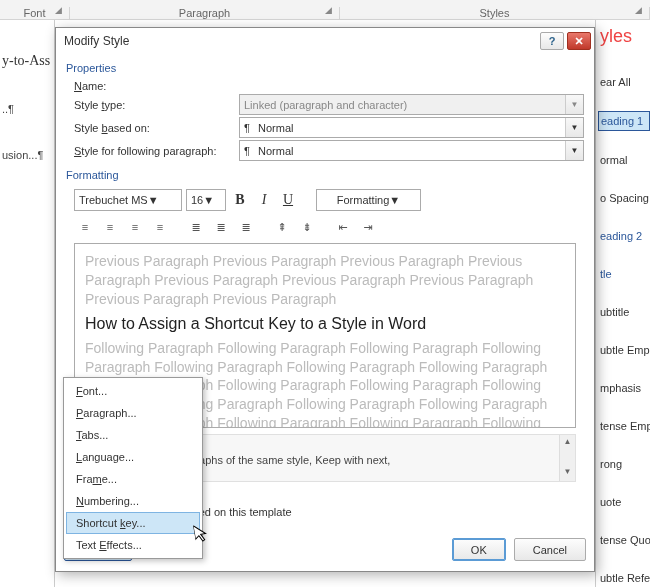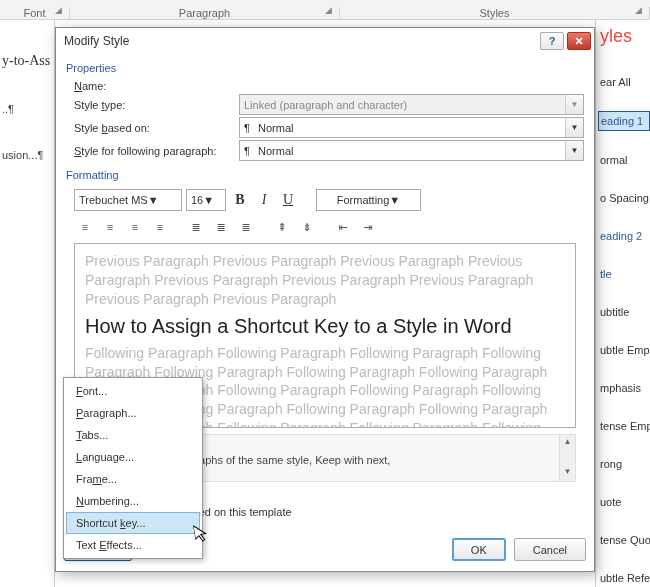--- a/index.html
+++ b/index.html
@@ -36,21 +36,21 @@
 .fmt-combo { height: 22px; border: 1px solid #ababab; display: flex; align-items: center; padding: 0 4px; position: relative; background: #fff; text-align: right; }
 .fmt-font { width: 108px; }
 .fmt-size { width: 40px; }
 .fmt-color { width: 105px; justify-content: center; }
 .fmt-btn { width: 20px; height: 20px; display: flex; align-items: center; justify-content: center; font-family: "Times New Roman", serif; font-size: 14px; }
 .tool-row { display: flex; gap: 3px; padding: 2px 8px 6px 8px; }
 .tool-btn { width: 22px; height: 20px; border: 1px solid transparent; display: flex; align-items: center; justify-content: center; font-size: 11px; color: #555; }
 .tool-sep { width: 8px; }
 .preview { margin: 0 8px; border: 1px solid #ababab; height: 185px; padding: 8px 10px; overflow: hidden; background: #fff; position: relative; }
 .prev-gray { color: #bbb; font-size: 14px; line-height: 1.35; font-family: Arial, sans-serif; }
-.prev-heading { font-family: "Trebuchet MS", sans-serif; font-size: 20px; color: #222; padding: 6px 0; }
+.prev-heading { font-family: "Trebuchet MS", sans-serif; font-size: 16px; color: #222; padding: 6px 0; }
 .desc-box { margin: 6px 8px 0 8px; border: 1px solid #e0e0e0; background: #f7f7f7; padding: 4px 6px; height: 48px; position: relative; font-size: 11px; color: #444; line-height: 1.3; }
 .desc-scroll { position: absolute; right: 0; top: 0; width: 16px; height: 100%; background: #f0f0f0; border-left: 1px solid #ddd; }
 .desc-scroll div { height: 14px; display: flex; align-items: center; justify-content: center; font-size: 8px; color: #666; }
 .opts { padding: 6px 8px 2px 16px; font-size: 11px; }
 .opts-row { display: flex; align-items: center; gap: 5px; padding: 2px 0; }
 .radio, .check { width: 12px; height: 12px; border: 1px solid #888; display: inline-block; }
 .radio { border-radius: 50%; position: relative; }
 .btn-row { display: flex; padding: 8px; gap: 8px; }
 .btn-row .spacer { flex: 1; }
 .btn { height: 23px; padding: 0 18px; border: 1px solid #ababab; background: linear-gradient(#fdfdfd,#e8e8e8); font-size: 11px; font-family: inherit; display: flex; align-items: center; border-radius: 2px; cursor: default; }

